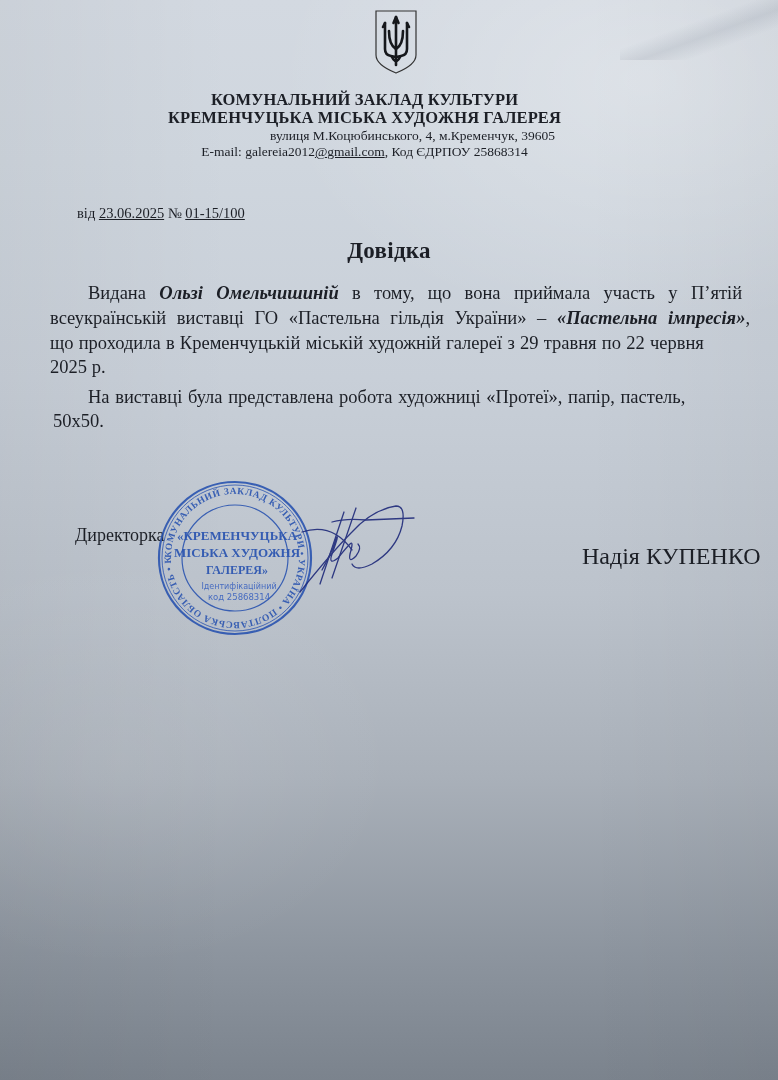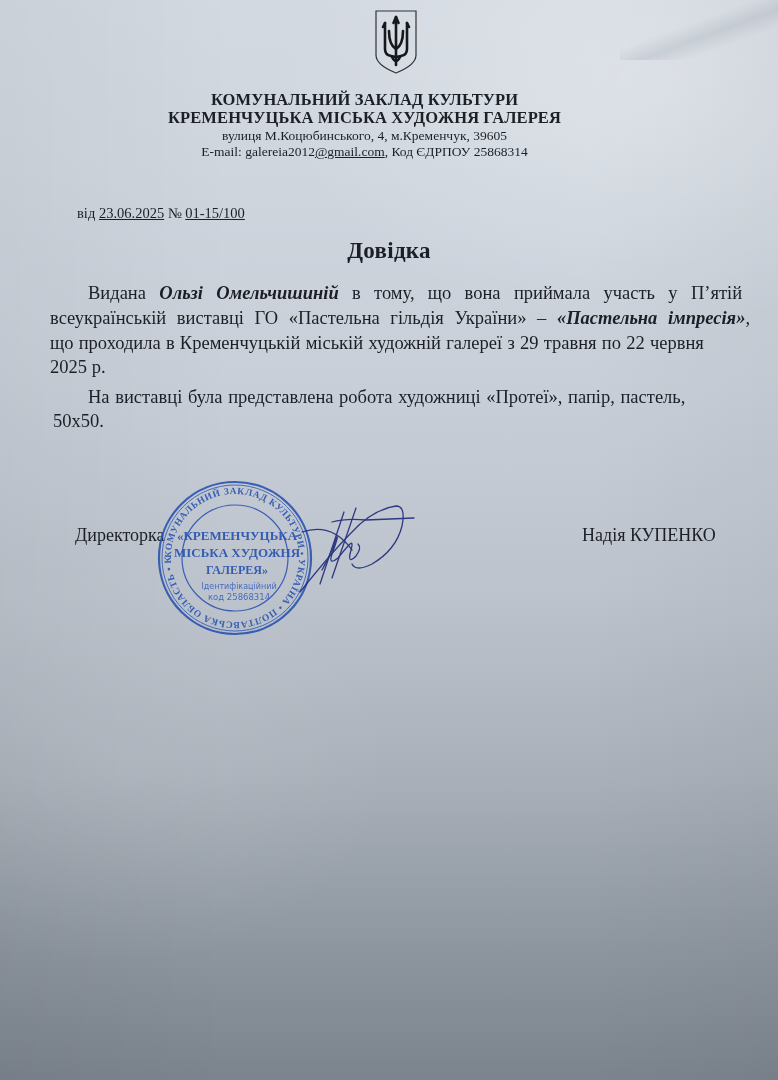--- a/index.html
+++ b/index.html
@@ -37,21 +37,21 @@
     .ref .ul { text-decoration: underline; }
 
     .title { left: 0; width: 778px; top: 238px; text-align: center; font-size: 23px; font-weight: bold; letter-spacing: 0.3px; }
 
     .body { left: 50px; width: 700px; font-size: 18.5px; line-height: 26px; }
     .line { position: absolute; white-space: nowrap; }
     .justify { text-align: justify; text-align-last: justify; }
     .bi { font-weight: bold; font-style: italic; }
 
     .sig-label { left: 75px; top: 525px; font-size: 18px; text-align: center; }
-    .sig-name { left: 582px; top: 525px; font-size: 18px; }
+    .sig-name { left: 582px; top: 543px; font-size: 24px; }
 
     .stamp { left: 150px; top: 478px; width: 170px; height: 160px; }
     .signature { left: 292px; top: 492px; width: 125px; height: 105px; }
   </style>
 </head>
 <body>
 
 <div class="shade"></div>
 <div class="fold"></div>
 
@@ -63,21 +63,21 @@
     <path d="M12 14 L12 40 Q12 46 18 47 L23 48 L28 47 Q34 46 34 40 L34 14"></path>
     <path d="M12 14 L10 18 M34 14 L36 18"></path>
     <path d="M16 22 Q16 36 23 40 Q30 36 30 22"></path>
     <path d="M19 48 Q23 56 27 48"></path>
     <path d="M23 48 L23 56"></path>
   </g>
 </svg>
 
 <div class="abs hdr hdr-title" style="top:91px;">КОМУНАЛЬНИЙ ЗАКЛАД КУЛЬТУРИ</div>
 <div class="abs hdr hdr-title" style="top:109px;text-align:center;">КРЕМЕНЧУЦЬКА МІСЬКА ХУДОЖНЯ ГАЛЕРЕЯ</div>
-<div class="abs hdr hdr-small" style="top:128px;">вулиця М.Коцюбинського, 4, м.Кременчук, 39605</div>
+<div class="abs hdr hdr-small" style="top:128px;margin-left:48px;">вулиця М.Коцюбинського, 4, м.Кременчук, 39605</div>
 <div class="abs hdr hdr-small" style="top:144px;"><span>E-mail: </span><span>galereia2012</span><u>@gmail.com</u><span>, Код ЄДРПОУ 25868314</span></div>
 
 <div class="abs ref">
   <span>від</span>
   <span class="ul">23.06.2025</span>
   <span>№</span>
   <span class="ul">01-15/100</span>
 </div>
 
 <div class="abs title">Довідка</div>

